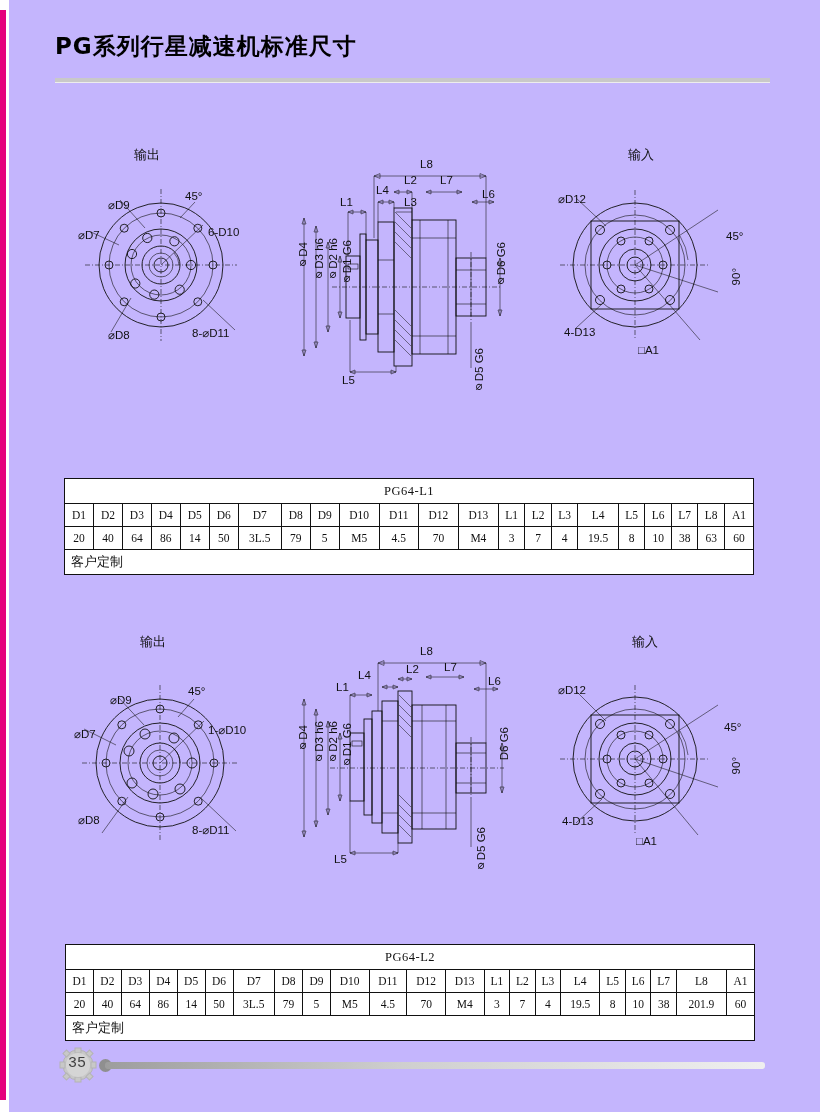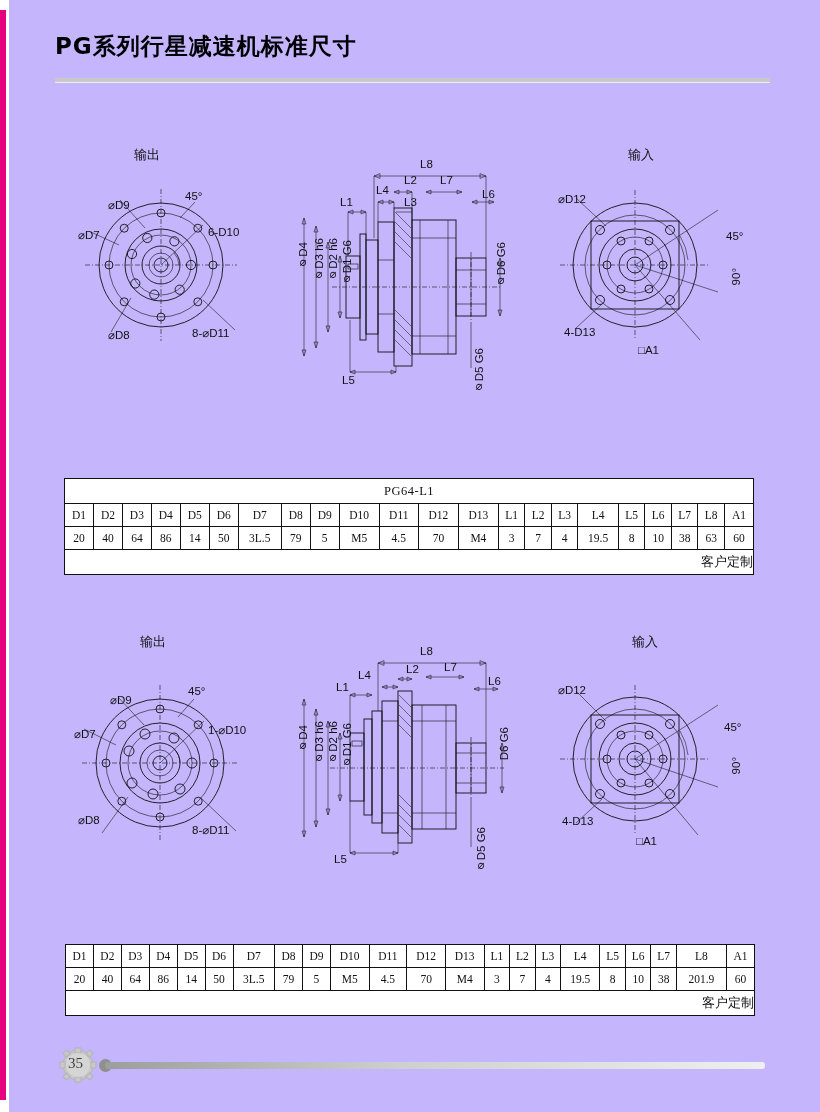--- a/index.html
+++ b/index.html
@@ -66,32 +66,32 @@
     font-weight:normal;
     padding:0;
     height:22px;
     font-family:"Liberation Serif",serif;
     font-size:11.5px;
   }
   table.dims td.title-cell{
     height:24px;font-size:12.5px;letter-spacing:.5px;
   }
   table.dims td.note-cell{
-    text-align:right;padding-left:6px;height:24px;
+    text-align:left;padding-left:6px;height:24px;
     font-family:"DejaVu Sans","Liberation Sans",sans-serif;font-size:13px;
   }
 
   
   .footer{position:absolute;left:55px;top:1048px;width:715px;height:34px;}
   .page-badge{
     position:absolute;left:0;top:0;width:46px;height:34px;
   }
   .page-num{
     position:absolute;left:13px;top:7px;font-size:15px;color:#3f3f3f;
-    font-family:Liberation Serif, serif;
+    font-family:Liberation Mono, monospace;
   }
   .foot-bar{
     position:absolute;left:50px;top:14px;width:660px;height:7px;
     background:linear-gradient(to right,#9d9d9d 0%,#cfcfcf 45%,#efefef 100%);
     border-radius:3px;
   }
   .foot-dot{
     position:absolute;left:44px;top:11px;width:13px;height:13px;border-radius:50%;
     background:#8f8f8f;
   }
@@ -548,20 +548,23 @@
     <div class="lbl" style="left:558px;top:68px;">⌀D12</div>
     <div class="lbl" style="left:724px;top:106px;">45°</div>
     <div class="lbl vert" style="left:730px;top:142px;">90°</div>
     <div class="lbl" style="left:562px;top:200px;">4-D13</div>
     <div class="lbl" style="left:636px;top:220px;">□A1</div>
   </div>
 
   <table class="dims" style="left:65px;top:944px;width:690px;">
     <tbody>
       <tr>
+        <td class="title-cell" colspan="22">PG64-L2</td>
+      </tr>
+      <tr>
         <td>D1</td>
         <td>D2</td>
         <td>D3</td>
         <td>D4</td>
         <td>D5</td>
         <td>D6</td>
         <td>D7</td>
         <td>D8</td>
         <td>D9</td>
         <td>D10</td>

